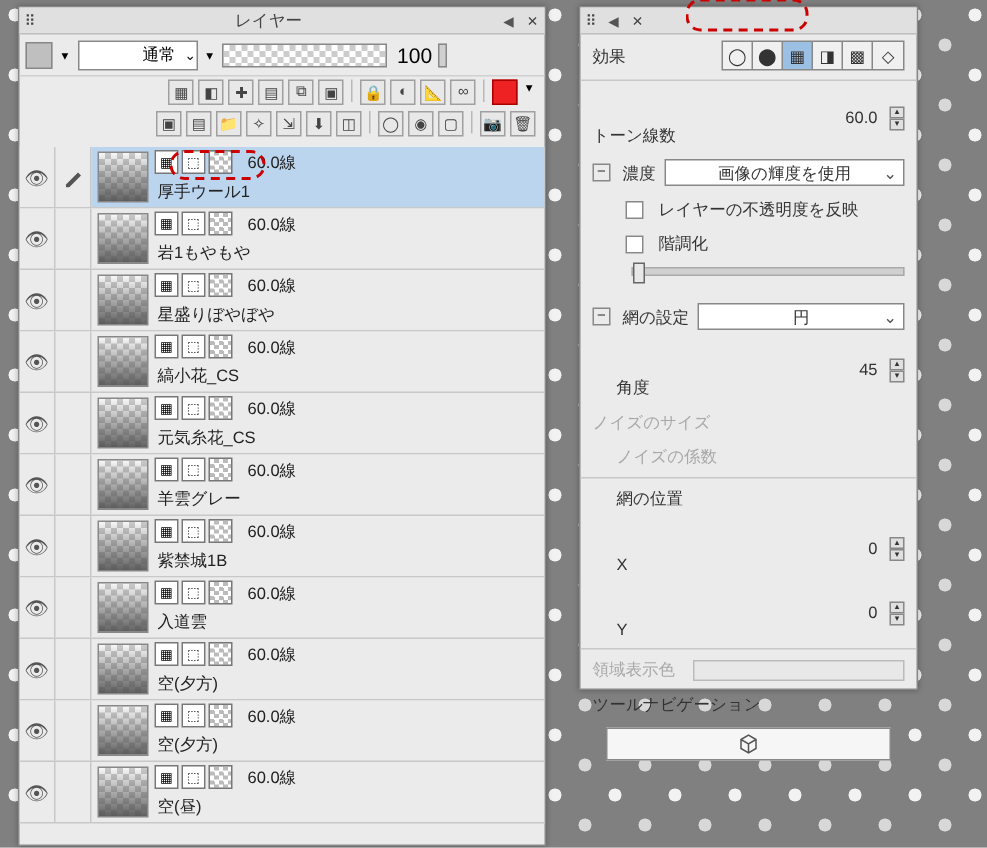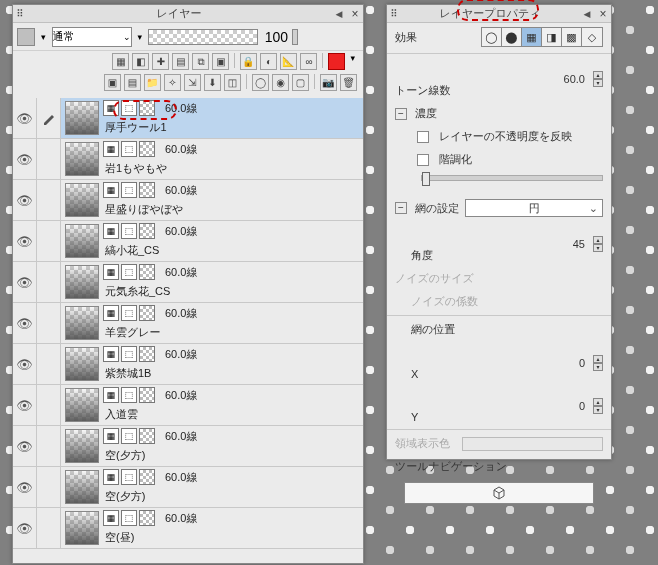--- a/index.html
+++ b/index.html
@@ -16,21 +16,21 @@
   .titlebar { height:18px; background:#e0e0e0; border-bottom:1px solid #c0c0c0; display:flex; align-items:center; font-size:11px; color:#444; }
   .titlebar .ttl { flex:1; text-align:center; }
   .titlebar .closebtn { width:16px; text-align:center; cursor:pointer; font-size:12px; }
   .tribtn { width:16px; text-align:center; font-size:9px; color:#555; }
   .dotbtn { width:14px; text-align:center; font-size:10px; color:#444;}
   .dashcircle { position:absolute; border:2px dashed #cc0000; border-radius:10px; pointer-events:none; z-index:20; }
   
   .row1 { height:28px; display:flex; align-items:center; gap:4px; padding:2px 4px; border-bottom:1px solid #d0d0d0;}
   .sq { width:18px;height:18px;border:1px solid #888;background:#fff;display:inline-flex;align-items:center;justify-content:center;font-size:10px;}
   .ddown { font-size:9px; padding:0 2px;}
-  .blend { width:80px;height:20px;border:1px solid #888;background:#fff;font-size:11px;display:flex;align-items:center;justify-content:space-between;}
+  .blend { width:80px;height:20px;border:1px solid #888;background:#fff;font-size:11px;display:flex;align-items:center;justify-content:flex-end;}
   .alpha { width:110px;height:16px;
            background:repeating-conic-gradient(#ccc 0 25%,#fff 0 50%) 0 0/8px 8px,
                       linear-gradient(90deg,transparent,transparent);
            border:1px solid #888;}
   .opv { width:26px;text-align:right;font-size:14px;}
   .vbar { width:6px;height:16px;background:#d0d0d0;border:1px solid #888;}
   
   .row2,.row3 { display:flex; justify-content:flex-end; gap:3px; padding:2px 6px 2px 0;}
   .tbtn { width:17px;height:17px;border:1px solid #a0a0a0;background:#e8e8e8;display:inline-flex;align-items:center;justify-content:center;font-size:10px;color:#444;}
   .tbtn.red { background:#ee2222;border-color:#aa0000;}
@@ -313,21 +313,20 @@
         </div>
       </div>
     </div>
 
   <div class="dashcircle" style="left:100px;top:95px;width:64px;height:20px"></div>
 </div>
 
 <div class="panel prop-panel">
   <div class="titlebar">
     <span class="dotbtn">⠿</span>
-    <span class="ttl">レイヤープロパティ</span>
     <span class="tribtn">◀</span>
     <span class="closebtn">×</span>
   </div>
 
   <div class="prow">
     <span>効果</span>
     <div class="effectbar">
       <div class="efbtn">◯</div>
       <div class="efbtn">⬤</div>
       <div class="efbtn active">▦</div>
@@ -344,20 +343,23 @@
     <span class="valbox">60.0</span>
     <div class="spin">
         <div>▴</div>
         <div>▾</div>
       </div>
   </div>
 
   <div class="prow">
     <span class="togminus">−</span>
     <span>濃度</span>
+    <div class="pselect">
+        <span>画像の輝度を使用</span>
+      </div>
   </div>
   <div class="prow" style="padding-left:30px">
     <span class="chkb"></span>
     <span>レイヤーの不透明度を反映</span>
   </div>
   <div class="prow" style="padding-left:30px">
     <span class="chkb"></span>
     <span>階調化</span>
   </div>
   <div class="prow" style="padding-left:30px">

